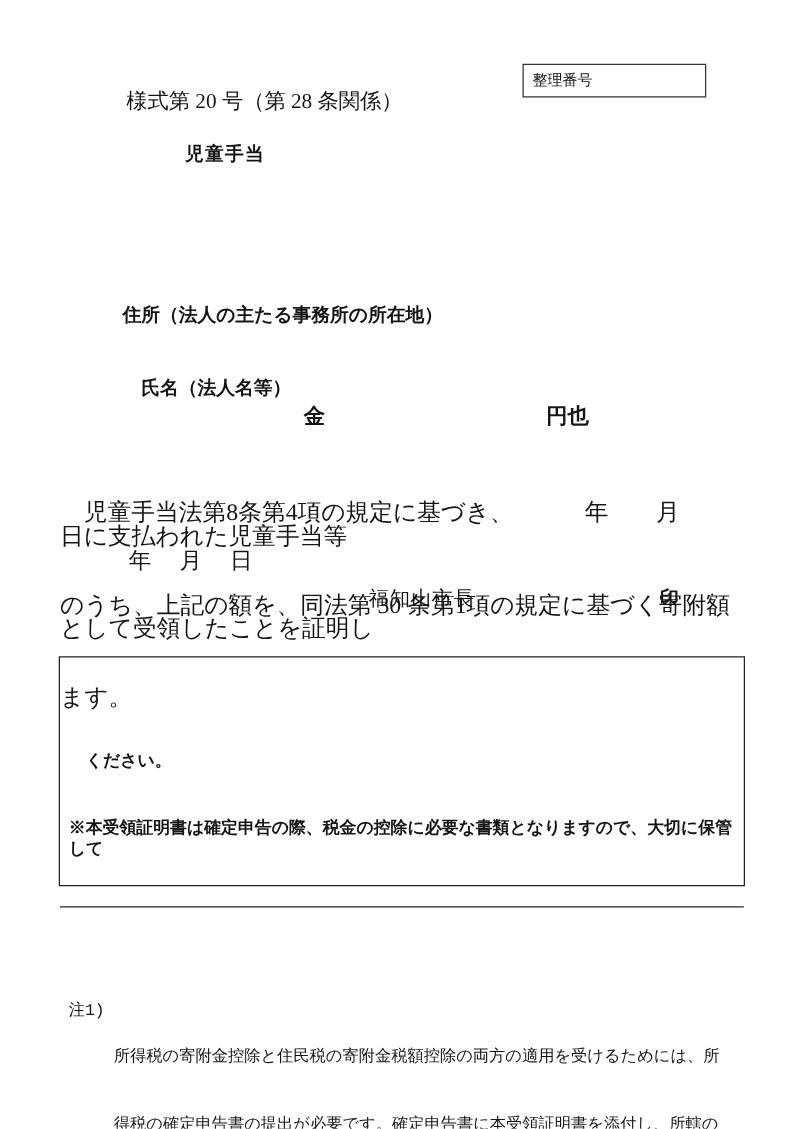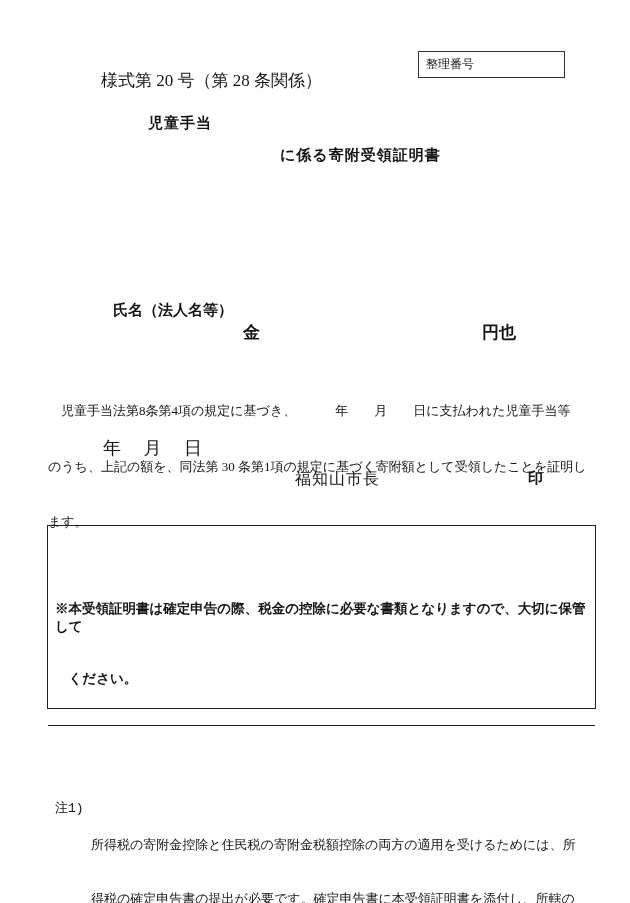--- a/index.html
+++ b/index.html
@@ -27,23 +27,23 @@
   .title-line { font-weight: bold; font-size: 15px; letter-spacing: 1px; }
   .title-1 { left: 148px; top: 114px; }
   .title-2 { left: 280px; top: 146px; }
   .title-3 { left: 148px; top: 177px; }
 
   .field-label { font-weight: bold; font-size: 15px; }
   .addr-label { left: 98px; top: 243px; }
   .name-label { left: 98px; top: 301px; margin-left: 15px; }
 
   .amount-prefix { left: 243px; top: 321px; font-size: 17px; font-weight: bold; }
-  .amount-suffix { left: 437px; top: 321px; font-size: 17px; font-weight: bold; margin-left: 45px; }
+  .amount-suffix { left: 437px; top: 321px; font-size: 17px; font-weight: bold; }
 
-  .body-par { left: 48px; top: 365px; width: 548px; font-size: 13px; line-height: 18.5px; }
+  .body-par { left: 48px; top: 365px; width: 548px; font-size: 19px; line-height: 18.5px; }
 
   .date-line { left: 103px; top: 436px; font-size: 18px; }
 
   .mayor { left: 295px; top: 469px; font-size: 16px; font-weight: normal; letter-spacing: 1px; }
   .seal  { left: 528px; top: 469px; font-size: 15px; font-weight: bold; }
 
   .notice-box {
     left: 47px; top: 525px; width: 549px; height: 184px;
     border: 1.5px solid #222; box-sizing: border-box;
   }
@@ -63,43 +63,43 @@
 
 <div class="page">
 
   <div class="abs form-number">様式第 20 号（第 28 条関係）</div>
 
   <div class="abs ref-box">
     <span class="ref-label">整理番号</span>
   </div>
 
   <div class="abs title-line title-1">児童手当</div>
-  <div class="abs title-line title-2">に係る寄附受領証明書</div>
 
+  <div class="abs field-label addr-label">住所（法人の主たる事務所の所在地）</div>
 
   <div class="abs field-label name-label">氏名（法人名等）</div>
 
   <div class="abs amount-prefix">金</div>
   <div class="abs amount-suffix">円也</div>
 
   <div class="abs body-par">
     <div>　児童手当法第8条第4項の規定に基づき、　　　年　　月　　日に支払われた児童手当等</div>
     <div>のうち、上記の額を、同法第 30 条第1項の規定に基づく寄附額として受領したことを証明し</div>
     <div>ます。</div>
   </div>
 
   <div class="abs date-line">年　 月　 日</div>
 
   <div class="abs mayor">福知山市長</div>
   <div class="abs seal">印</div>
 
   <div class="abs notice-box">
     <div class="notice-head">
+      <div>　ください。</div>
       <div>※本受領証明書は確定申告の際、税金の控除に必要な書類となりますので、大切に保管して</div>
-      <div>　ください。</div>
     </div>
     <div class="notice-notes">
       <div class="note-row">
         <div class="note-label">注1)</div>
         <div class="note-lines">
           <div>所得税の寄附金控除と住民税の寄附金税額控除の両方の適用を受けるためには、所</div>
           <div>得税の確定申告書の提出が必要です。確定申告書に本受領証明書を添付し、所轄の</div>
           
         </div>
       </div>

